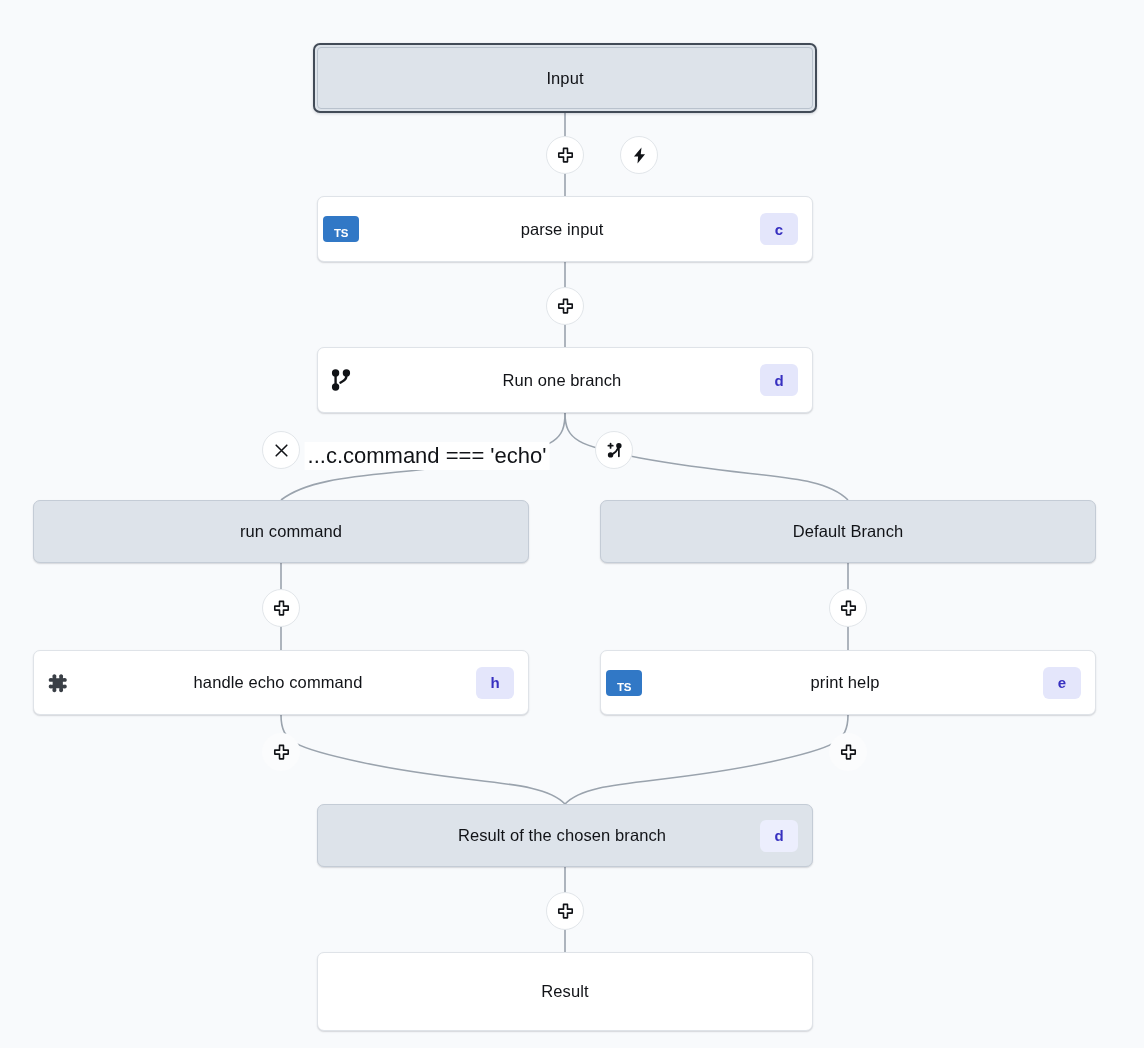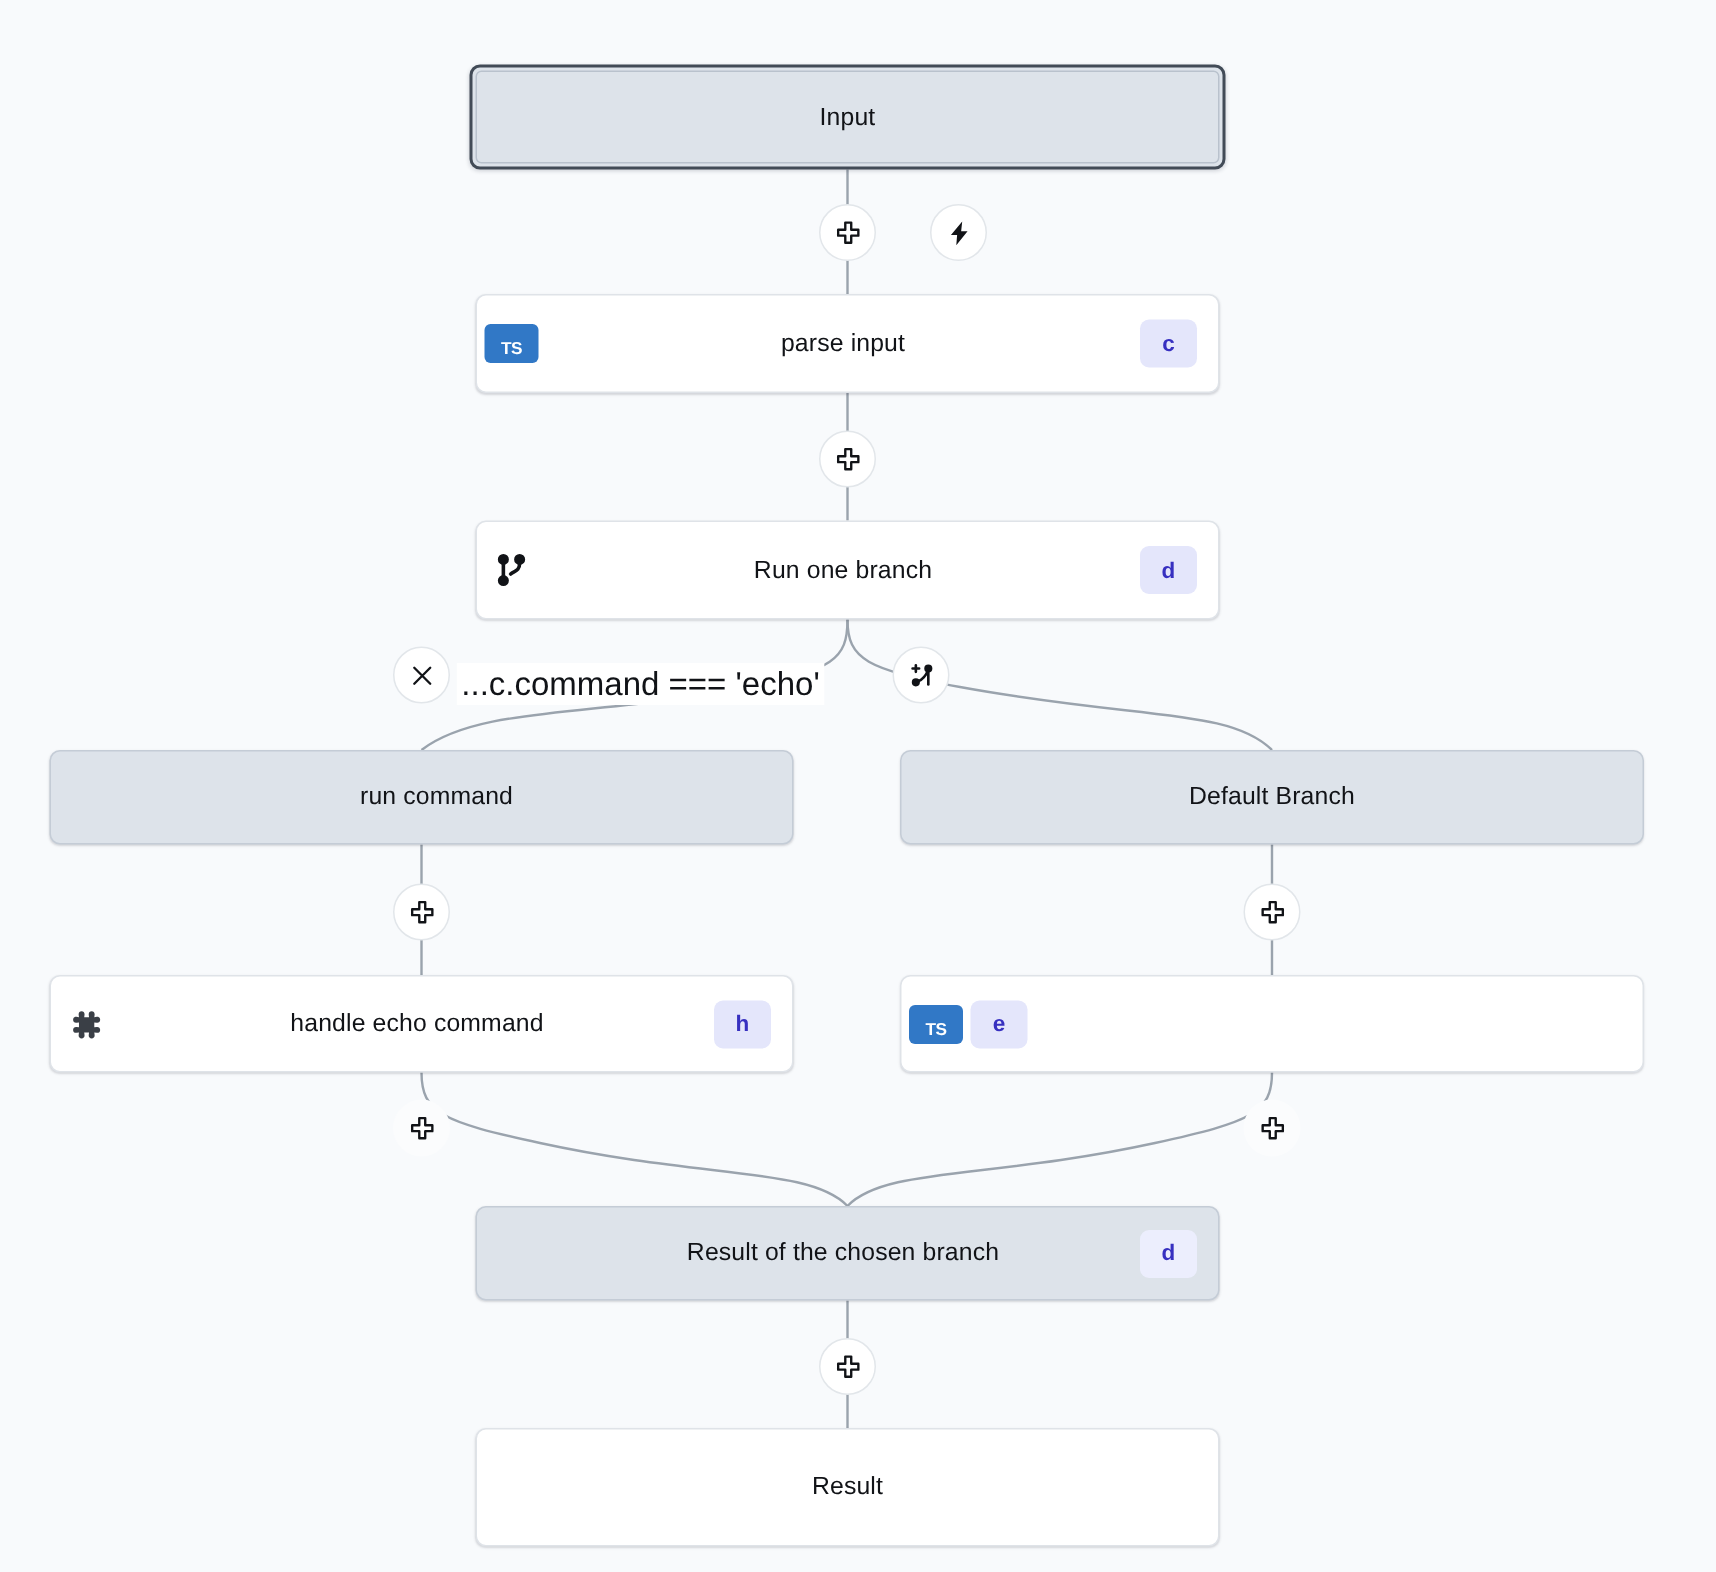--- a/index.html
+++ b/index.html
@@ -234,20 +234,21 @@
   </div>
 
   <div class="node branch-box" style="left:600px; top:500px; width:496px; height:63px;">
     <span class="node-label">Default Branch</span>
   </div>
 
   <div class="node step" style="left:600px; top:650px; width:496px; height:65px;">
     <span class="node-icon">
       <span class="ts-icon">TS</span>
     </span>
+    <span class="node-label">print help</span>
     <span class="badge">e</span>
   </div>
 
   <div class="node merge" style="left:317px; top:804px; width:496px; height:63px;">
     <span class="node-label shifted">Result of the chosen branch</span>
     <span class="badge pale">d</span>
   </div>
 
   <div class="node terminal" style="left:317px; top:952px; width:496px; height:79px;">
     <span class="node-label">Result</span>

